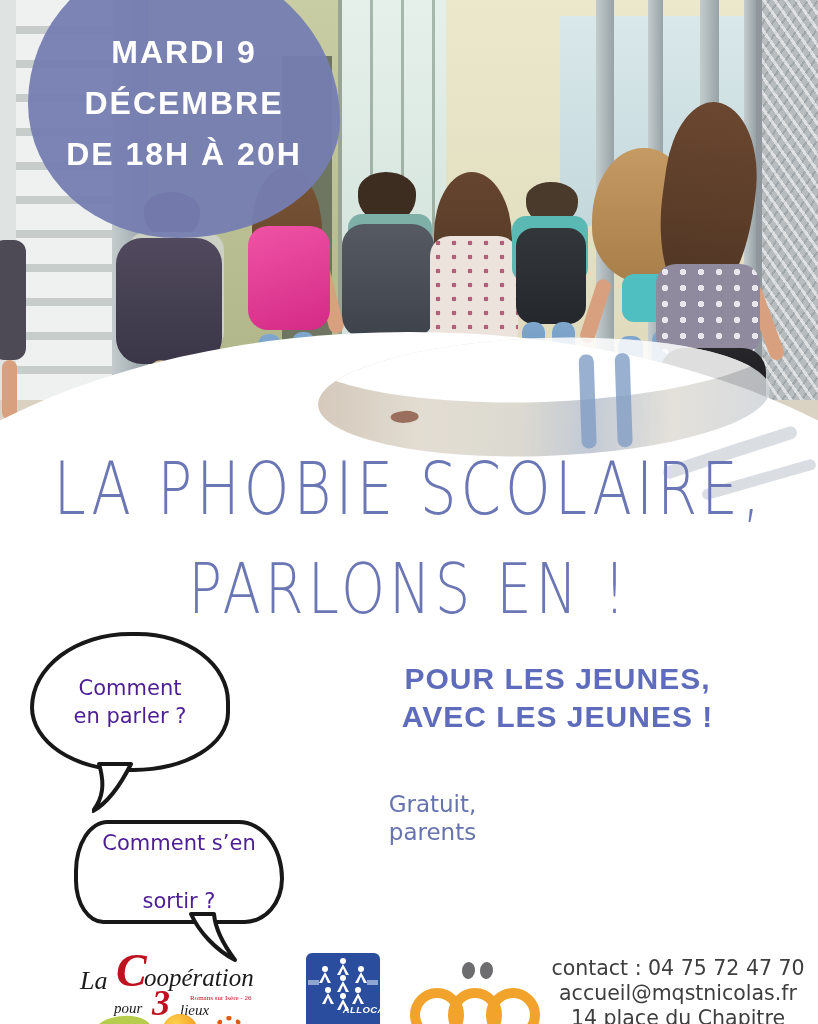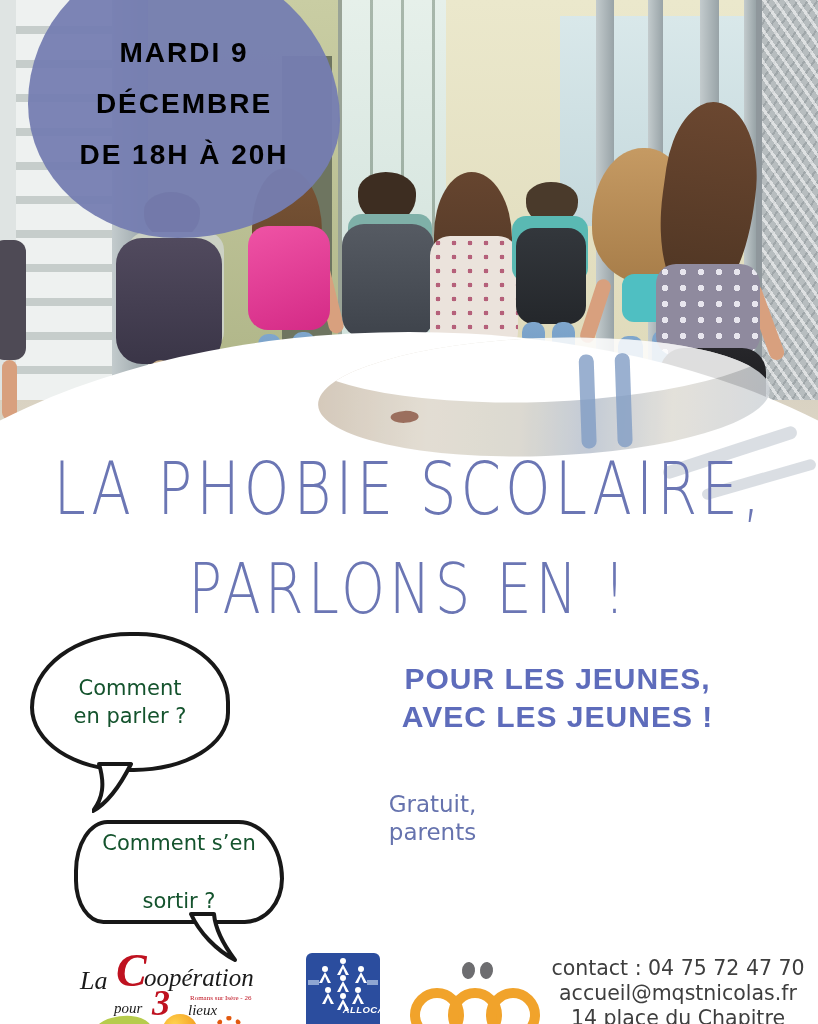--- a/index.html
+++ b/index.html
@@ -53,54 +53,54 @@
   .crescent .jean{position:absolute;width:15px;height:80%;top:15%;background:rgba(108,140,186,.8);border-radius:7px;}
   .crescent .shoe-dot{position:absolute;width:28px;height:12px;border-radius:50%;background:#8a5642;left:16%;top:58%;}
   .crescent::before{content:'';position:absolute;left:-6%;top:-58%;width:112%;height:112%;
       background:#fff;border-radius:50%;}
 
   
   .date-blob{left:28px;top:-42px;width:312px;height:280px;background:rgba(117,125,177,.95);
       border-radius:45% 55% 52% 48% / 52% 58% 42% 48%;
       display:flex;flex-direction:column;justify-content:flex-end;align-items:center;
       padding-bottom:58px;box-sizing:border-box;}
-  .date-line{display:block;color:#000000;font-family:"Liberation Sans",sans-serif;font-weight:bold;
-      font-size:28px;line-height:51px;letter-spacing:2px;text-align:center;}
+  .date-line{display:block;color:#ffffff;font-family:"Liberation Sans",sans-serif;font-weight:bold;
+      font-size:32px;line-height:51px;letter-spacing:2px;text-align:center;}
 
   
   .title-line{position:absolute;left:0;width:818px;text-align:center;color:#6b76b4;
       font-family:"DejaVu Sans",sans-serif;font-weight:200;letter-spacing:4px;
       transform:scaleY(1.25);transform-origin:center top;}
   .t1{top:446px;font-size:58px;}
   .t2{top:548px;font-size:56px;}
 
   .subtitle{left:350px;top:660px;width:415px;text-align:center;color:#5e6cbb;
       font-family:"Liberation Sans",sans-serif;font-weight:bold;font-size:30px;line-height:38px;letter-spacing:1px;}
   .info{left:310px;top:790px;width:245px;text-align:center;color:#6673ae;
       font-size:23px;line-height:28px;}
 
   
   .bubble{position:absolute;background:#fff;border:4px solid #181818;box-sizing:border-box;
       display:flex;flex-direction:column;justify-content:center;align-items:center;
-      color:#14532d;font-size:21px;line-height:28px;text-align:center;}
+      color:#4c1d95;font-size:21px;line-height:28px;text-align:center;}
   .bubble .tail{position:absolute;}
   .b1{left:30px;top:632px;width:200px;height:140px;border-radius:52% 48% 50% 50% / 56% 52% 44% 48%;}
   .b2{left:74px;top:820px;width:210px;height:104px;border-radius:34px 46px 40px 30px / 52px 60px 46px 44px;gap:30px;}
   .b3{left:592px;top:752px;width:198px;height:156px;border-radius:50% 50% 46% 54% / 50% 52% 46% 50%;font-size:20px;}
 
   
   .coop{left:80px;top:952px;width:210px;height:100px;font-family:"Liberation Serif",serif;}
   .coop span{position:absolute;white-space:nowrap;}
   .coop-la{left:0;top:14px;font-style:italic;font-size:26px;color:#1a1a1a;}
   .coop-C{left:36px;top:-8px;font-style:italic;font-weight:bold;font-size:46px;color:#bf1220;}
   .coop-rest{left:64px;top:12px;font-style:italic;font-size:25px;color:#1a1a1a;}
   .coop-sub{left:110px;top:42px;font-size:7px;color:#bf1220;}
   .coop-entre{left:34px;top:48px;font-style:italic;font-size:15px;color:#1a1a1a;}
   .coop-3{left:72px;top:30px;font-style:italic;font-weight:bold;font-size:36px;color:#bf1220;}
-  .coop-lieux{left:108px;top:50px;font-style:italic;font-size:15px;color:#1a1a1a;}
+  .coop-lieux{left:100px;top:50px;font-style:italic;font-size:15px;color:#1a1a1a;}
   .mini{position:absolute;}
   .mini-maison{left:14px;top:64px;width:58px;height:32px;background:#b6cc4c;border-radius:50% 60% 55% 45%;
       transform:rotate(-8deg);display:flex;align-items:center;justify-content:center;}
   .mini-maison b{font-family:"Liberation Serif",serif;font-style:italic;font-size:12px;color:#6f8c22;}
   .mini-ball{left:82px;top:62px;width:36px;height:36px;border-radius:50%;
       background:radial-gradient(circle at 35% 30%,#ffd34e,#f39c1f 70%);}
   .mini-ring{left:134px;top:64px;width:30px;height:30px;border:5px dotted #e2590f;border-radius:50%;box-sizing:border-box;}
 
   .caf{left:306px;top:953px;width:74px;height:88px;background:#2b4d9e;border-radius:6px;}
   .caf-person{position:absolute;width:12px;height:17px;}

